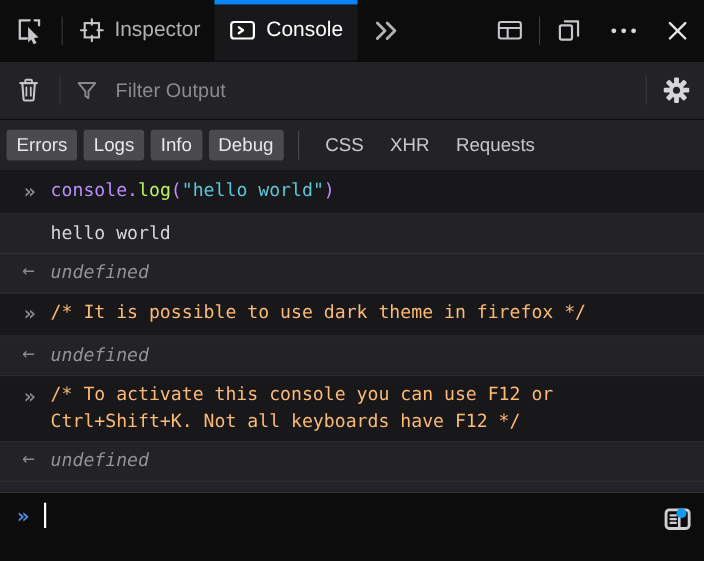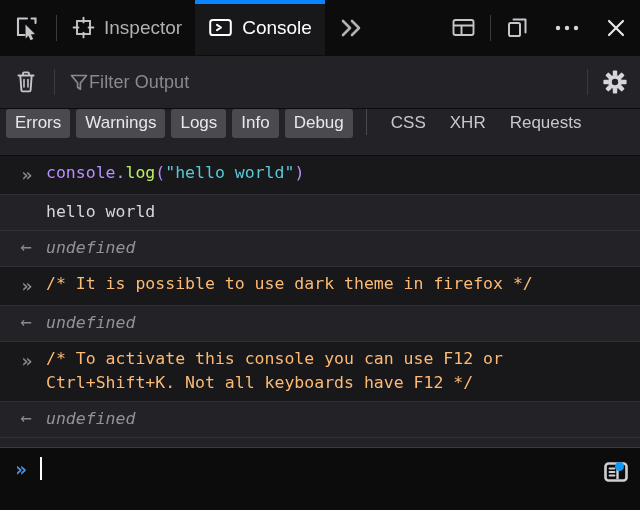--- a/index.html
+++ b/index.html
@@ -114,21 +114,21 @@
     width: 52px;
     display: flex;
     align-items: center;
     justify-content: center;
     cursor: default;
   }
   .filter-input-wrap {
     flex: 1;
     display: flex;
     align-items: center;
-    gap: 0;
+    gap: 16px;
     padding-left: 12px;
     height: 100%;
     min-width: 0;
     cursor: text;
   }
   .filter-placeholder {
     color: #8a8a8e;
     font-size: 18px;
     letter-spacing: 0.1px;
   }
@@ -139,21 +139,21 @@
     justify-content: center;
     cursor: default;
   }
 
   
   .chipbar {
     height: 46px;
     min-height: 46px;
     background: #232327;
     display: flex;
-    align-items: flex-start;
+    align-items: center;
     padding: 0 6px;
     border-bottom: 1px solid #0c0c0d;
     gap: 6px;
   }
   .chip {
     background: #4a4a4f;
     color: #e8e8ec;
     font-size: 17px;
     padding: 4px 9px 5px;
     border-radius: 3px;
@@ -435,21 +435,20 @@
           </g>
           <circle cx="13" cy="13" r="7" fill="#d7d7db"></circle>
           <circle cx="13" cy="13" r="3.2" fill="#232327"></circle>
         </svg>
       </span>
     </div>
   </div>
 
   <div class="chipbar">
     <div class="chip">Errors</div>
-    <div class="chip">Warnings</div>
     <div class="chip">Logs</div>
     <div class="chip">Info</div>
     <div class="chip">Debug</div>
     <div class="chip-sep"></div>
     <div class="plainfilter">CSS</div>
     <div class="plainfilter">XHR</div>
     <div class="plainfilter">Requests</div>
   </div>
 
   <div class="output">

